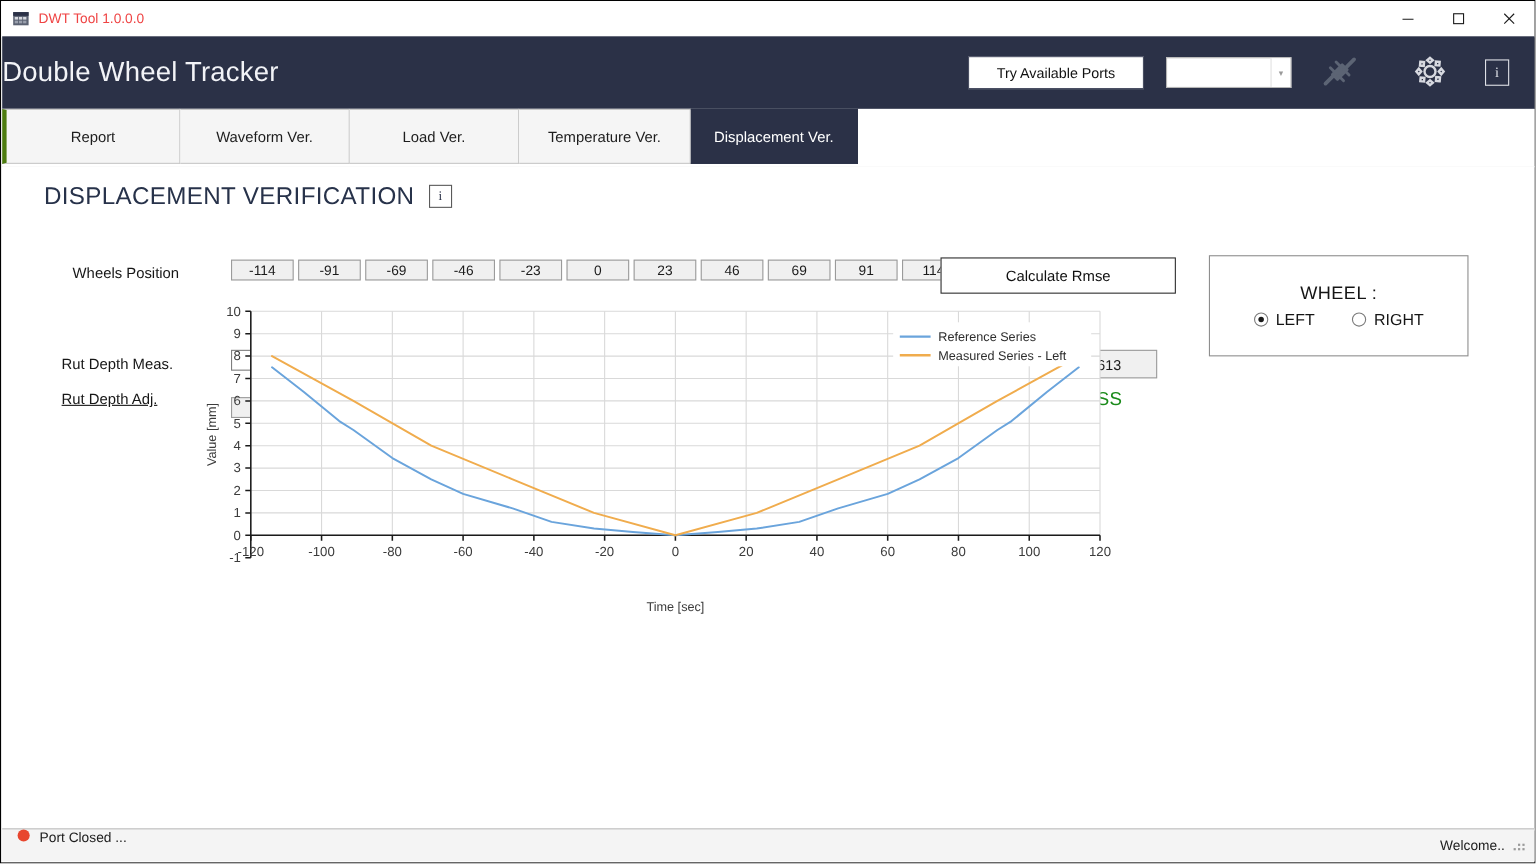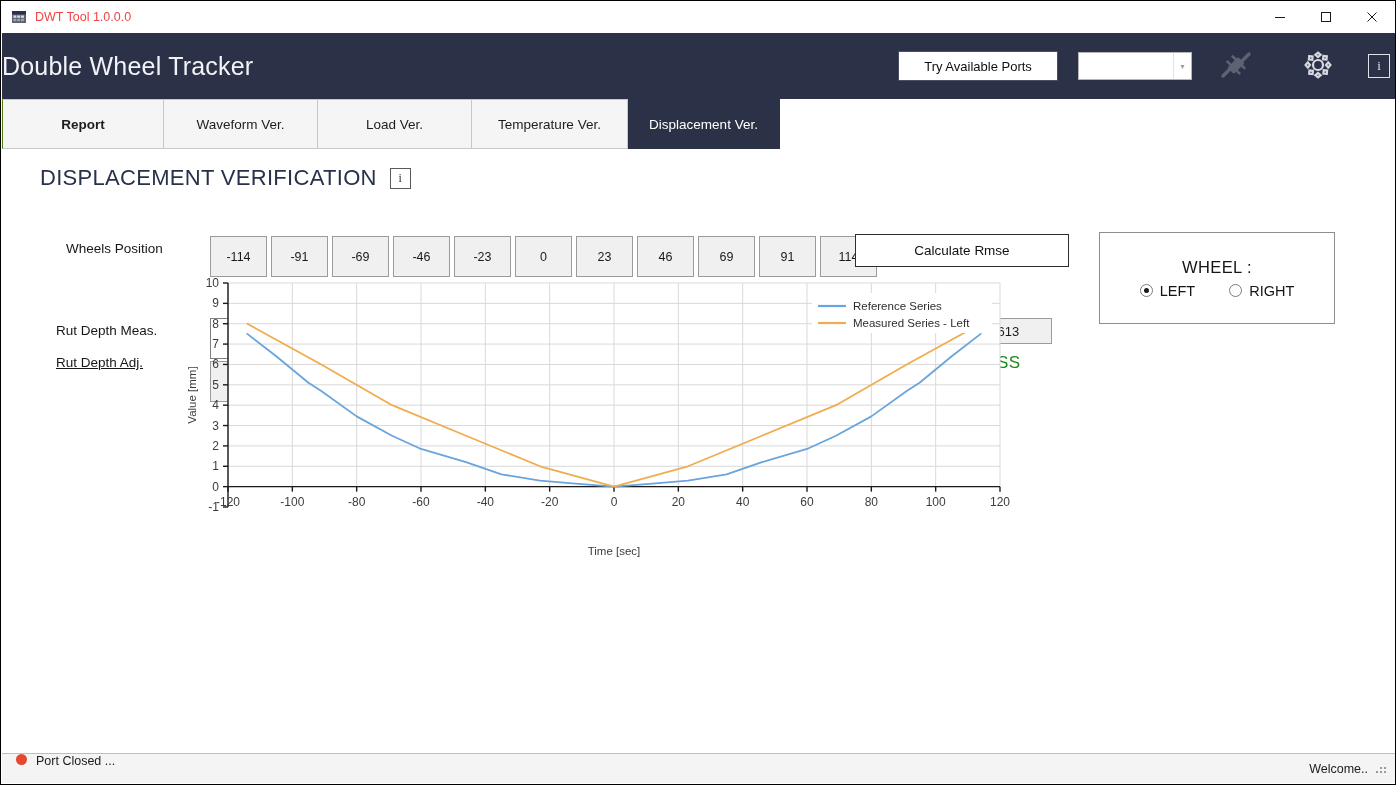--- a/index.html
+++ b/index.html
@@ -79,20 +79,21 @@
     font-size: 25px;
     font-weight: 400;
     letter-spacing: 0.2px;
     white-space: nowrap;
   }
   .header-right {
     margin-left: auto;
     display: flex;
     align-items: center;
     gap: 0px;
+    padding-right: 18px;
   }
   .ports-btn {
     width: 160px; height: 30px;
     background: #ffffff;
     border: 1px solid #4a4f63;
     font-size: 13px;
     color: #101010;
     font-family: "Liberation Sans", sans-serif;
     cursor: pointer;
     display: flex; align-items: center; justify-content: center;
@@ -147,21 +148,21 @@
     background: #f5f5f5;
     border: 1px solid #c8c8c8;
     border-left: none;
     display: flex; align-items: center; justify-content: center;
     font-size: 13.5px;
     color: #1d1d1d;
     cursor: pointer;
     padding: 0 14px;
     white-space: nowrap;
   }
-  .tab:first-child { border-left: 1px solid #4d7c0f; font-weight: bold; }
+  .tab:first-child { border-left: 4px solid #4d7c0f; }
   .tab.w1 { width: 162px; }
   .tab.w2 { width: 154px; }
   .tab.w3 { width: 154px; }
   .tab.w4 { width: 156px; }
   .tab.w5 { width: 152px; }
   .tab.active {
     background: #2b3147;
     color: #ffffff;
     border-color: #2b3147;
   }
@@ -210,21 +211,21 @@
     color: #161616;
     white-space: nowrap;
   }
   .boxrow {
     position: absolute;
     display: flex;
     gap: 4px;
   }
   .cellbox {
     width: 57px;
-    height: 41px;
+    height: 19px;
     box-sizing: border-box;
     border: 1px solid #9b9b9b;
     background: #f0f0f0;
     font-size: 12.5px;
     color: #1a1a1a;
     display: flex; align-items: center; justify-content: center;
     font-family: "Liberation Sans", sans-serif;
     padding: 0;
   }
   .cellbox.white { background: #ffffff; border-color: #7e7e7e; }

